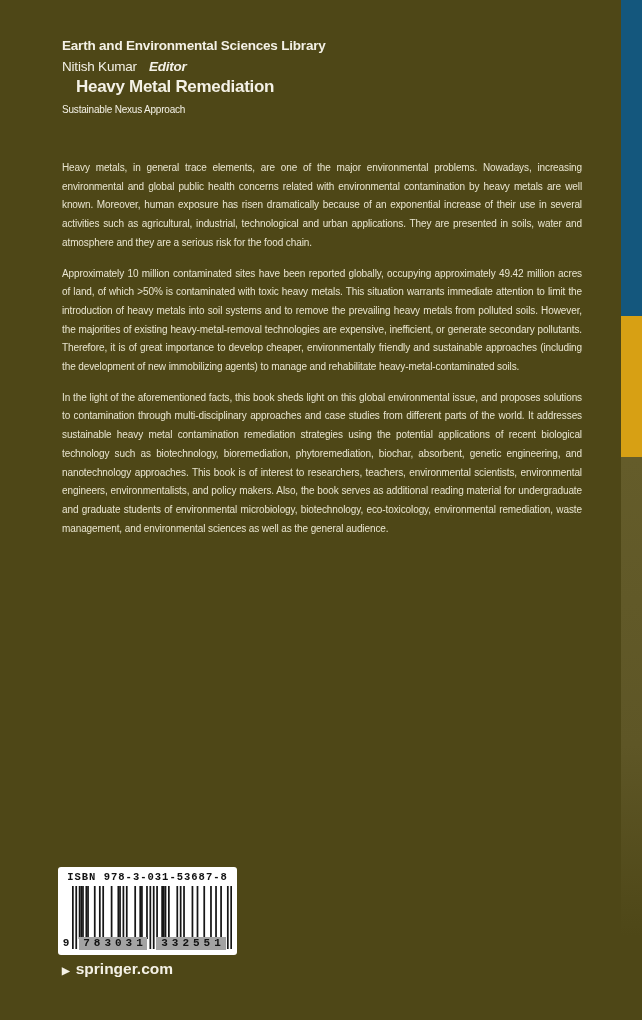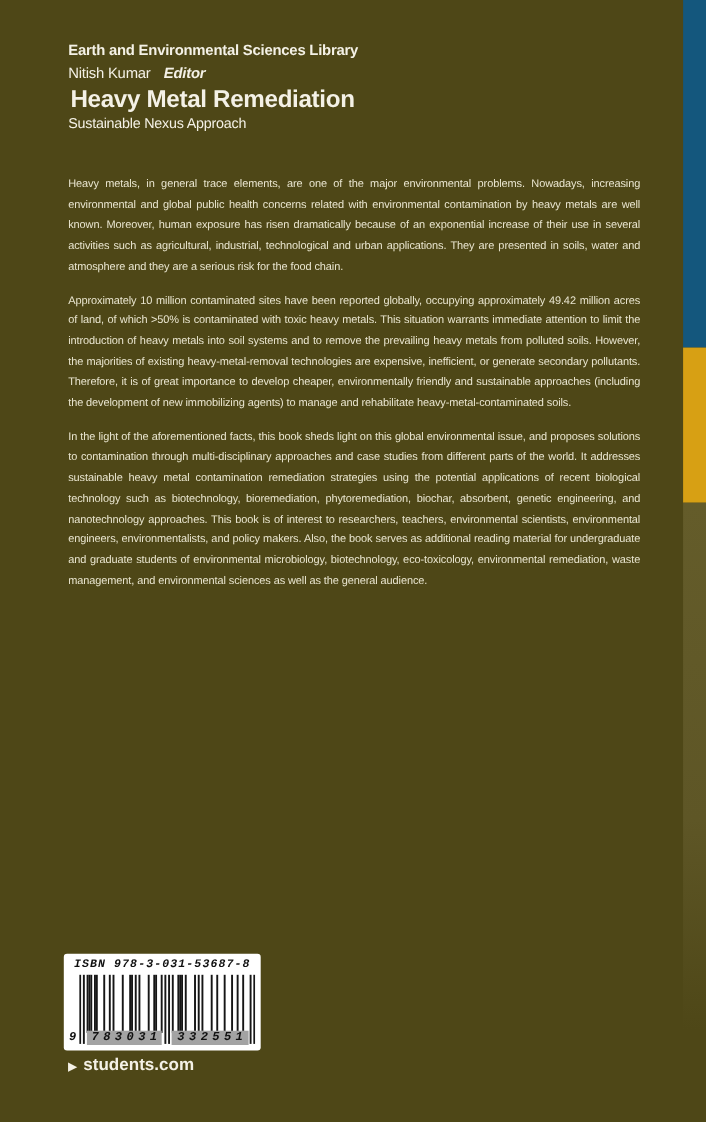--- a/index.html
+++ b/index.html
@@ -15,33 +15,33 @@
   .edge-blue{position:absolute;top:0;left:0;width:100%;height:316px;background:var(--edge-blue,#14577d);}
   .edge-gold{position:absolute;top:316px;left:0;width:100%;height:141px;background:var(--edge-gold,#d7a014);}
   .edge-light{position:absolute;top:457px;left:0;width:100%;height:480px;
     background:linear-gradient(to bottom,#645c2a 0%,#5e5626 60%,rgba(94,86,38,0) 100%);}
   
   .series{position:absolute;left:62px;top:38px;color:var(--heading-white,#f4f1e6);
     font-size:13.5px;font-weight:bold;letter-spacing:-0.2px;}
   .editor-line{position:absolute;left:62px;top:59px;color:var(--heading-white,#f4f1e6);
     font-size:13.5px;letter-spacing:-0.2px;}
   .editor-role{font-weight:bold;font-style:italic;margin-left:12px;text-align:center;}
-  .book-title{position:absolute;left:64px;top:77px;color:var(--heading-white,#f4f1e6);
-    font-size:22px;font-weight:bold;letter-spacing:-0.3px;}
+  .book-title{position:absolute;left:76px;top:77px;color:var(--heading-white,#f4f1e6);
+    font-size:17px;font-weight:bold;letter-spacing:-0.3px;}
   .book-subtitle{position:absolute;left:62px;top:104px;color:var(--heading-white,#f4f1e6);
-    font-size:13px;letter-spacing:-0.2px;}
+    font-size:10px;letter-spacing:-0.2px;}
   
   .blurb{position:absolute;left:62px;top:159px;width:520px;
     color:var(--body-text-cream,#e9e5cf);
     font-family:Liberation Sans, sans-serif;
     font-size:10px;line-height:18.7px;text-align:justify;letter-spacing:-0.1px;}
   .blurb p{margin:0 0 12px 0;}
   
   .barcode-box{position:absolute;left:58px;top:867px;width:179px;height:88px;
-    background:#ffffff;border-radius:3px;font-style:italic;}
+    background:#ffffff;border-radius:3px;}
   .isbn-row{position:absolute;top:4px;left:0;width:100%;text-align:center;
     color:#111;font-family:"Liberation Mono",monospace;
     font-size:10.5px;font-weight:bold;letter-spacing:1px;white-space:nowrap;}
   .bars-wrap{position:absolute;left:14px;top:19px;width:160px;height:63px;}
   .bc-digit{position:absolute;color:#111;font-family:"Liberation Mono",monospace;
     font-size:11px;font-weight:bold;background:#a3a3a3;}
   .bc-lead{left:3px;top:70px;width:10px;text-align:center;background:transparent;}
   .bc-g1{left:21px;top:70px;width:68px;height:13px;text-align:center;letter-spacing:4px;text-indent:4px;}
   .bc-g2{left:98px;top:70px;width:70px;height:13px;text-align:center;letter-spacing:4px;text-indent:4px;}
   
@@ -116,16 +116,16 @@
         <rect x="154.95" y="0" width="1.73" height="63"></rect>
         <rect x="158.32" y="0" width="1.73" height="63"></rect>
       </svg>
     <div class="bc-digit bc-lead">9</div>
     <div class="bc-digit bc-g1">783031</div>
     <div class="bc-digit bc-g2">332551</div>
   </div>
 
   <div class="springer">
     <span class="springer-arrow">▶</span>
-    <span>students.com</span>
+    <span>springer.com</span>
   </div>
 
 </div>
 
 </body></html>

